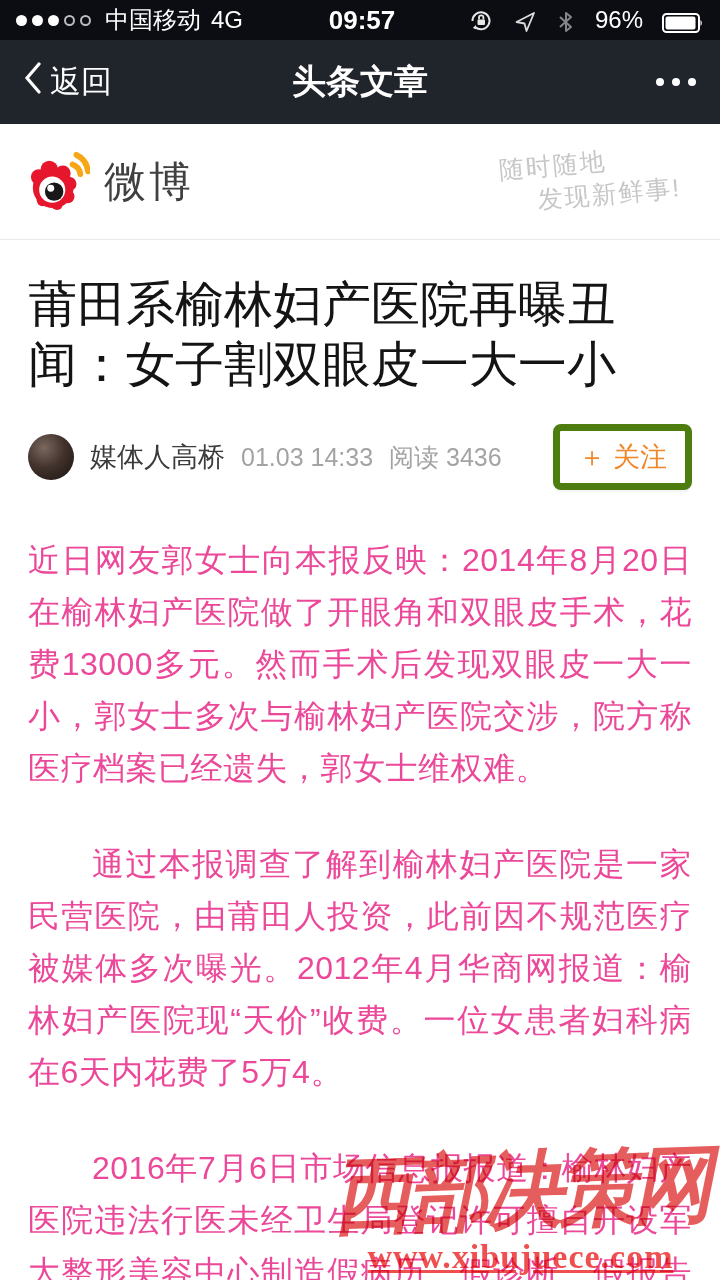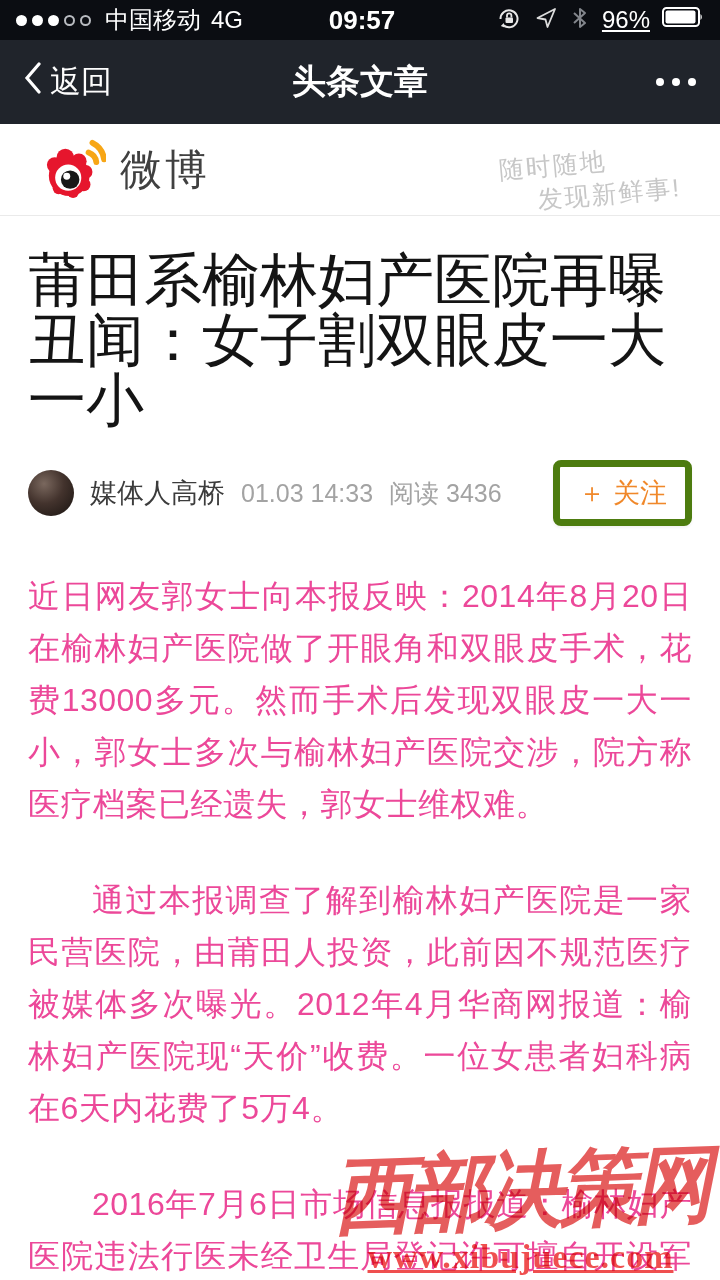--- a/index.html
+++ b/index.html
@@ -13,49 +13,49 @@
     height:40px;background:#0b0d12;color:#ffffff;
     display:flex;align-items:center;justify-content:space-between;
     padding:0 16px;box-sizing:border-box;font-size:24px;
   }
   .sb-left{display:flex;align-items:center;gap:10px;justify-content:space-between;}
   .dots{display:flex;align-items:center;gap:5px;margin-right:4px;}
   .dot{width:11px;height:11px;border-radius:50%;box-sizing:border-box;}
   .dot.f{background:#ffffff;}
   .dot.e{border:2px solid #b9bcc1;}
   .sb-center{position:absolute;left:4px;right:0;text-align:center;font-size:26px;font-weight:bold;pointer-events:none;}
-  .sb-right{display:flex;align-items:flex-start;gap:12px;z-index:1;text-decoration:underline;}
+  .sb-right{display:flex;align-items:flex-end;gap:19px;z-index:1;}
   .sb-right svg{display:block;}
   .battery-pct{font-size:24px;}
   
   .nav-bar{
     height:84px;background:#20242b;color:#ffffff;position:relative;
     display:flex;align-items:center;justify-content:space-between;
     padding:0 24px;box-sizing:border-box;
   }
   .back{display:flex;align-items:center;gap:8px;font-size:31px;color:#fdfdfd;cursor:pointer;}
   .nav-title{position:absolute;left:0;right:0;text-align:center;font-size:34px;font-weight:bold;pointer-events:none;}
   .more{display:flex;align-items:center;gap:8px;cursor:pointer;z-index:1;padding:10px 0;}
   .more i{width:8px;height:8px;border-radius:50%;background:#ffffff;display:block;}
   
   .weibo-header{
-    height:92px;background:#ffffff;border-bottom:1px solid #eaeaea;
-    position:relative;display:flex;align-items:center;padding:0 44px;box-sizing:border-box;
+    height:116px;background:#ffffff;border-bottom:1px solid #eaeaea;
+    position:relative;display:flex;align-items:center;padding:0 28px;box-sizing:border-box;
   }
   .logo{display:flex;align-items:center;gap:14px;cursor:pointer;}
   .logo-text{font-size:42px;color:#404040;letter-spacing:3px;}
   .slogan{
     position:absolute;right:40px;top:22px;color:#c7c7c7;font-size:25px;line-height:33px;
     transform:rotate(-5deg);letter-spacing:2px;
   }
   .slogan .s2{padding-left:36px;}
   
   .article{padding:0 28px;box-sizing:border-box;}
   .article h1{
-    margin:34px 0 0 0;font-size:58px;line-height:60px;font-weight:normal;
+    margin:34px 0 0 0;font-size:49px;line-height:60px;font-weight:normal;
     color:#141414;letter-spacing:0px;
   }
   .author-row{display:flex;align-items:center;margin-top:30px;}
   .avatar{
     width:46px;height:46px;border-radius:50%;flex:0 0 46px;
     background:radial-gradient(circle at 35% 30%,#7a685e 0%,#43332d 45%,#17120f 100%);
   }
   .author-name{font-size:27px;color:#3c3c3c;margin-left:16px;}
   .meta{font-size:25px;color:#a3a3a3;margin-left:16px;}
   .follow{

